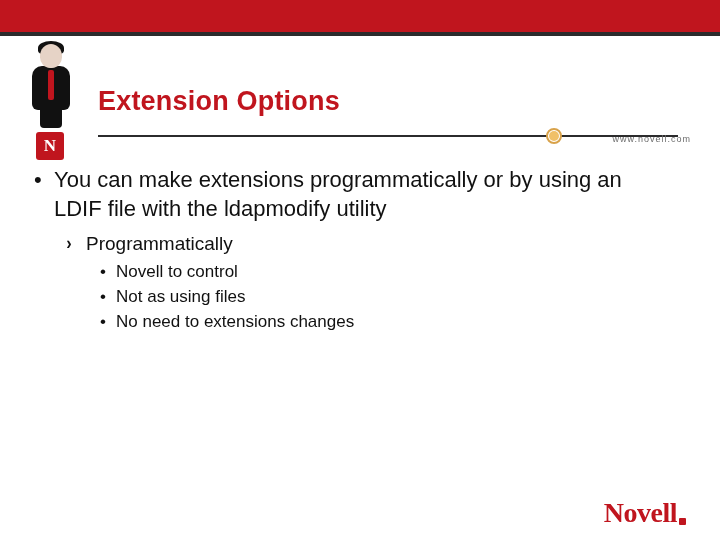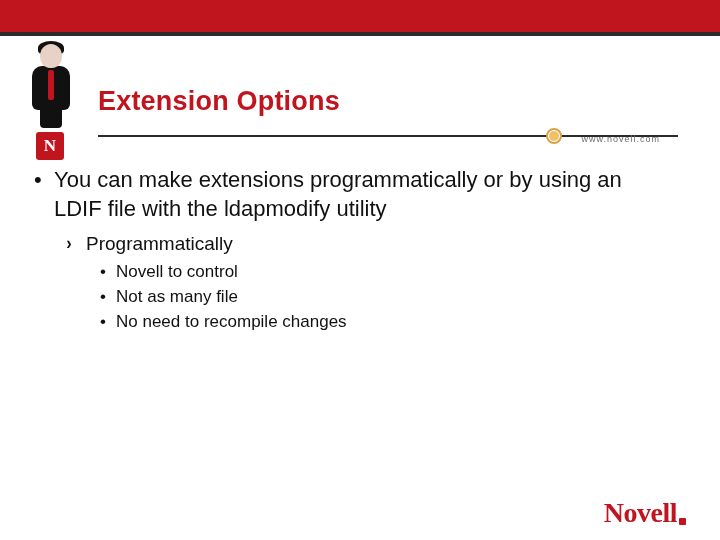--- a/index.html
+++ b/index.html
@@ -17,21 +17,21 @@
   .persona .leg  { position: absolute; top: 66px; left: 14px; width: 22px; height: 22px; background: #111; border-radius: 4px; }
 
   .n-badge { position: absolute; top: 132px; left: 36px; width: 28px; height: 28px; background: #c0151e; border-radius: 3px; color: #fff; font: 700 17px/28px Georgia, serif; text-align: center; }
 
   .title { position: absolute; top: 86px; left: 98px; color: #c0151e; font-size: 27px; font-weight: 700; letter-spacing: 0.2px; }
 
   .rule-wrap { position: absolute; top: 128px; left: 98px; width: 580px; height: 16px; }
   .rule { position: absolute; top: 7px; left: 0; width: 100%; height: 0; border-top: 2px solid #2b2b2c; }
   .rule-dot-outer { position: absolute; top: 0; right: 116px; width: 16px; height: 16px; border: 2px solid #d8a24a; border-radius: 50%; background: #fff; }
   .rule-dot-inner { position: absolute; top: 3px; right: 119px; width: 10px; height: 10px; background: #f0c068; border-radius: 50%; }
-  .site { position: absolute; top: 134px; right: 60px; color: #6d6d6d; font-size: 9px; letter-spacing: 1px; }
+  .site { position: absolute; top: 134px; right: 29px; color: #6d6d6d; font-size: 9px; letter-spacing: 1px; }
 
   .content { position: absolute; top: 166px; left: 32px; width: 640px; color: #111; }
   .lvl1 { font-size: 22px; line-height: 1.3; padding-left: 22px; position: relative; margin-bottom: 6px; }
   .lvl1::before { content: "•"; position: absolute; left: 2px; top: 0; font-size: 22px; }
   .lvl2 { font-size: 19px; line-height: 1.35; padding-left: 20px; position: relative; margin-left: 34px; margin-top: 8px; margin-bottom: 4px; }
   .lvl2::before { content: "›"; position: absolute; left: 0; top: 0; font-size: 18px; font-weight: 700; transform: scaleX(0.9); }
   .lvl3 { font-size: 17px; line-height: 1.35; padding-left: 16px; position: relative; margin-left: 68px; margin-top: 2px; }
   .lvl3::before { content: "•"; position: absolute; left: 0; top: 0; font-size: 17px; }
 
   .footer-logo { position: absolute; bottom: 11px; right: 34px; display: flex; align-items: flex-start; }
@@ -66,23 +66,23 @@
     <div class="rule-dot-inner"></div>
   </div>
   <div class="site">www.novell.com</div>
 
   <div class="content">
 
     <div class="lvl1">You can make extensions programmatically or by using an LDIF file with the ldapmodify utility</div>
 
     <div class="lvl2">Programmatically</div>
     <div class="lvl3">Novell to control</div>
-    <div class="lvl3">Not as many file</div>
+    <div class="lvl3">Not as using files</div>
 
-    <div class="lvl3">No need to recompile changes</div>
+    <div class="lvl3">No need to extensions changes</div>
 
   </div>
 
   <div class="footer-logo">
     <span class="word">Novell</span>
     <span class="dot"></span>
   </div>
 
 </div>
 

